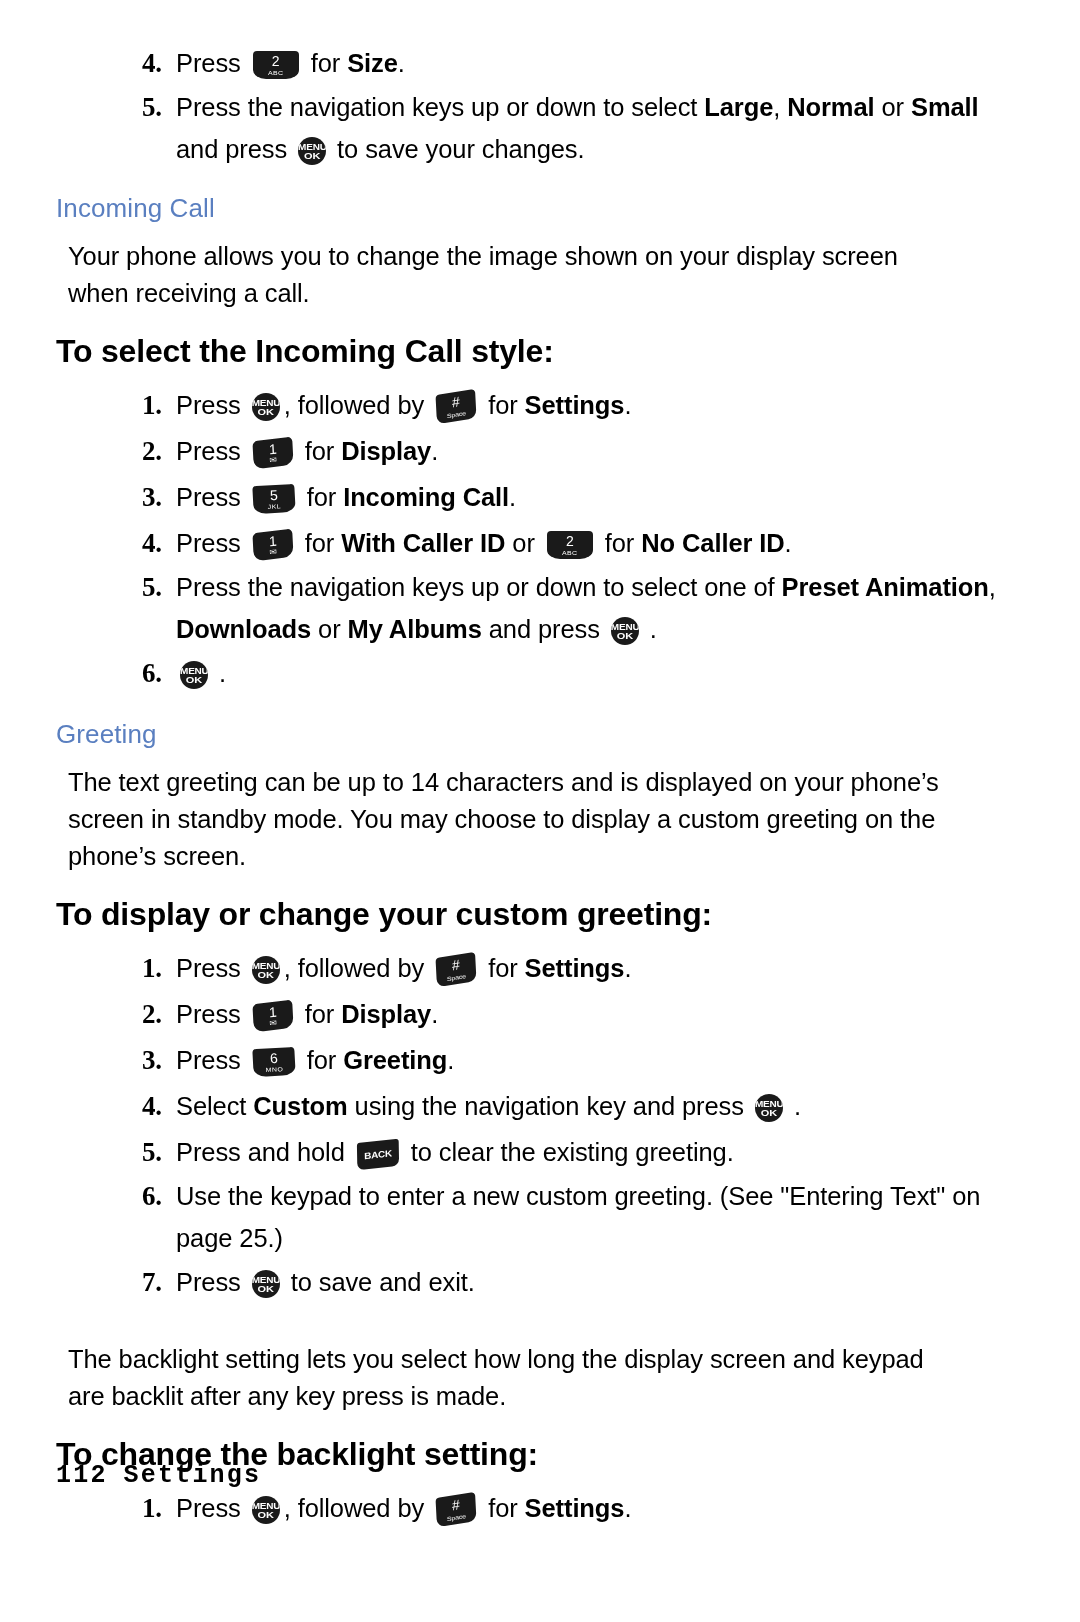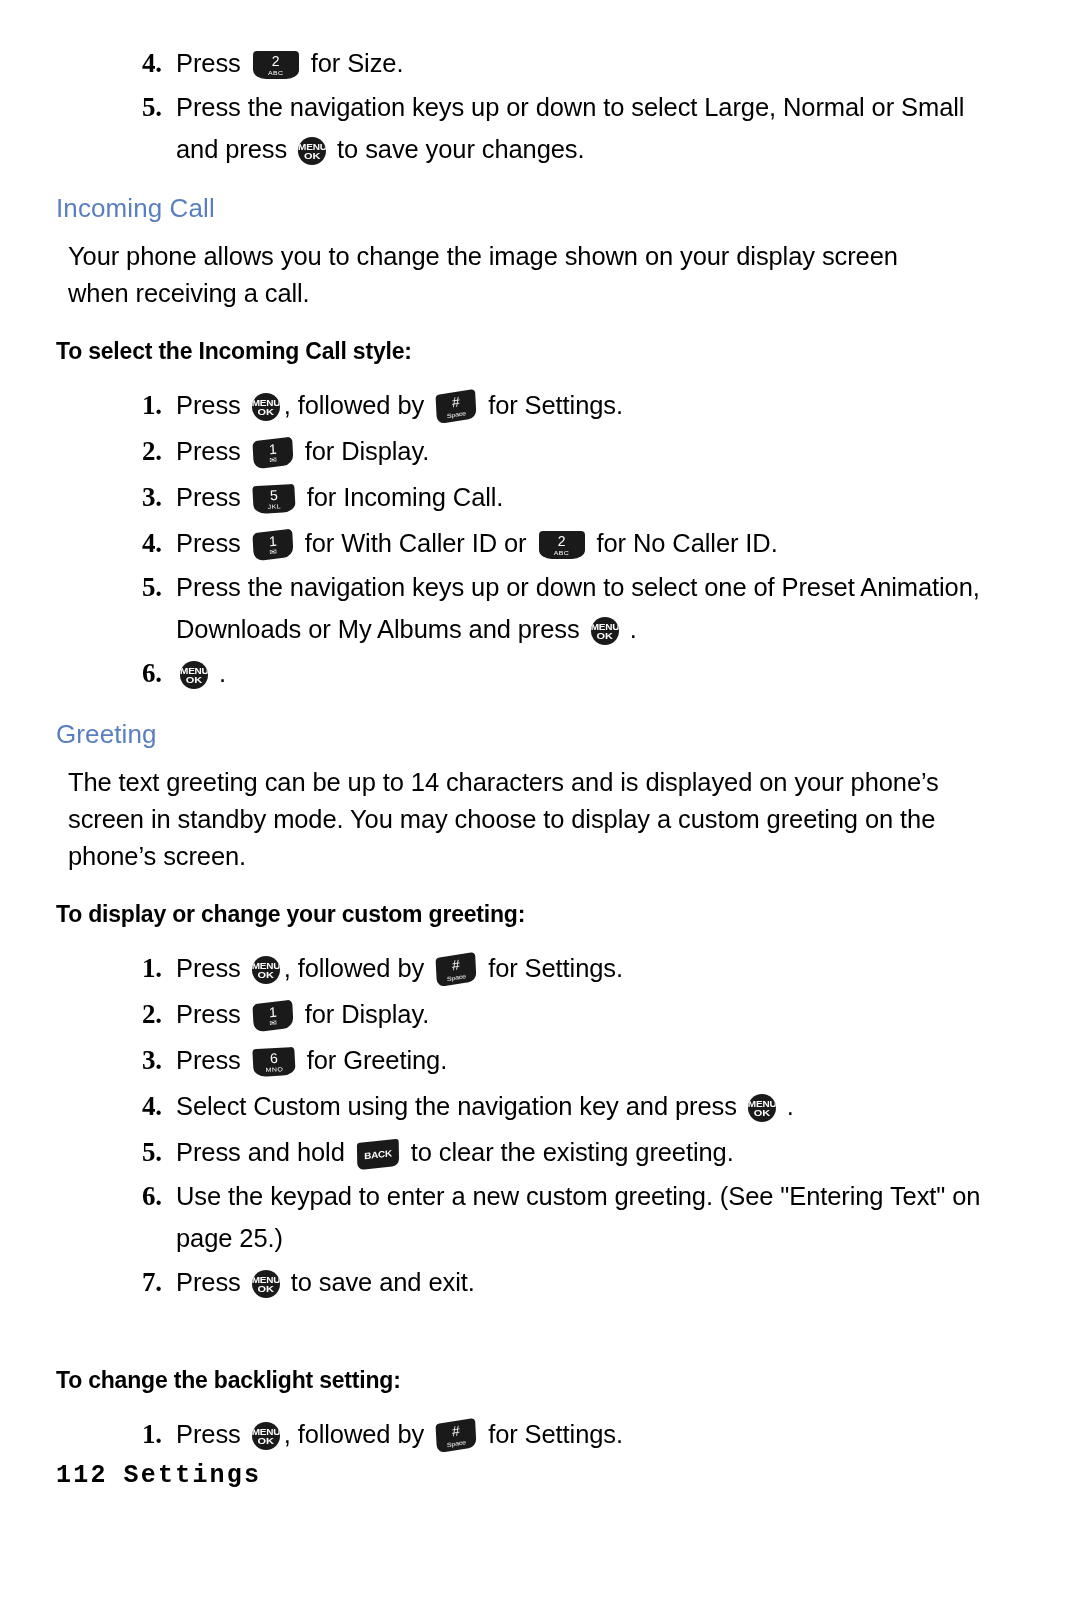--- a/index.html
+++ b/index.html
@@ -34,26 +34,26 @@
   .section-head {
     color: #5a7fc0;
     font-size: 26px;
     line-height: 32px;
     letter-spacing: 0.1px;
     margin: 0;
     padding: 0;
   }
   .bold-head {
     font-weight: bold;
-    font-size: 23px;
+    font-size: 32px;
     line-height: 34px;
     letter-spacing: -0.2px;
     margin: 0;
   }
-  b, .b { font-weight: normal; }
+  b, .b { font-weight: bold; }
 
   
   ol.steps {
     list-style: none;
     margin: 0;
     padding: 0;
   }
   ol.steps > li {
     position: relative;
     display: block;
@@ -365,20 +365,23 @@
         <span class="num">7.</span>
         <span>Press</span>
         <span class="key key-menu"><span class="kd">MENU</span><span class="kl">OK</span></span>
         <span>to save and exit.</span>
       </li>
     </ol>
   </div>
 
   <div class="gap-md"></div>
   <div class="gap-sm"></div>
+  <div class="body-block" style="width:900px">
+    <p class="body-text">The backlight setting lets you select how long the display screen and keypad are backlit after any key press is made.</p>
+  </div>
   <div class="gap-md"></div>
   <div class="body-block">
     <div class="bold-head">To change the backlight setting:</div>
   </div>
   <div class="gap-sm"></div>
 
   <div class="indent-1">
     <ol class="steps">
       <li>
         <span class="num">1.</span>

